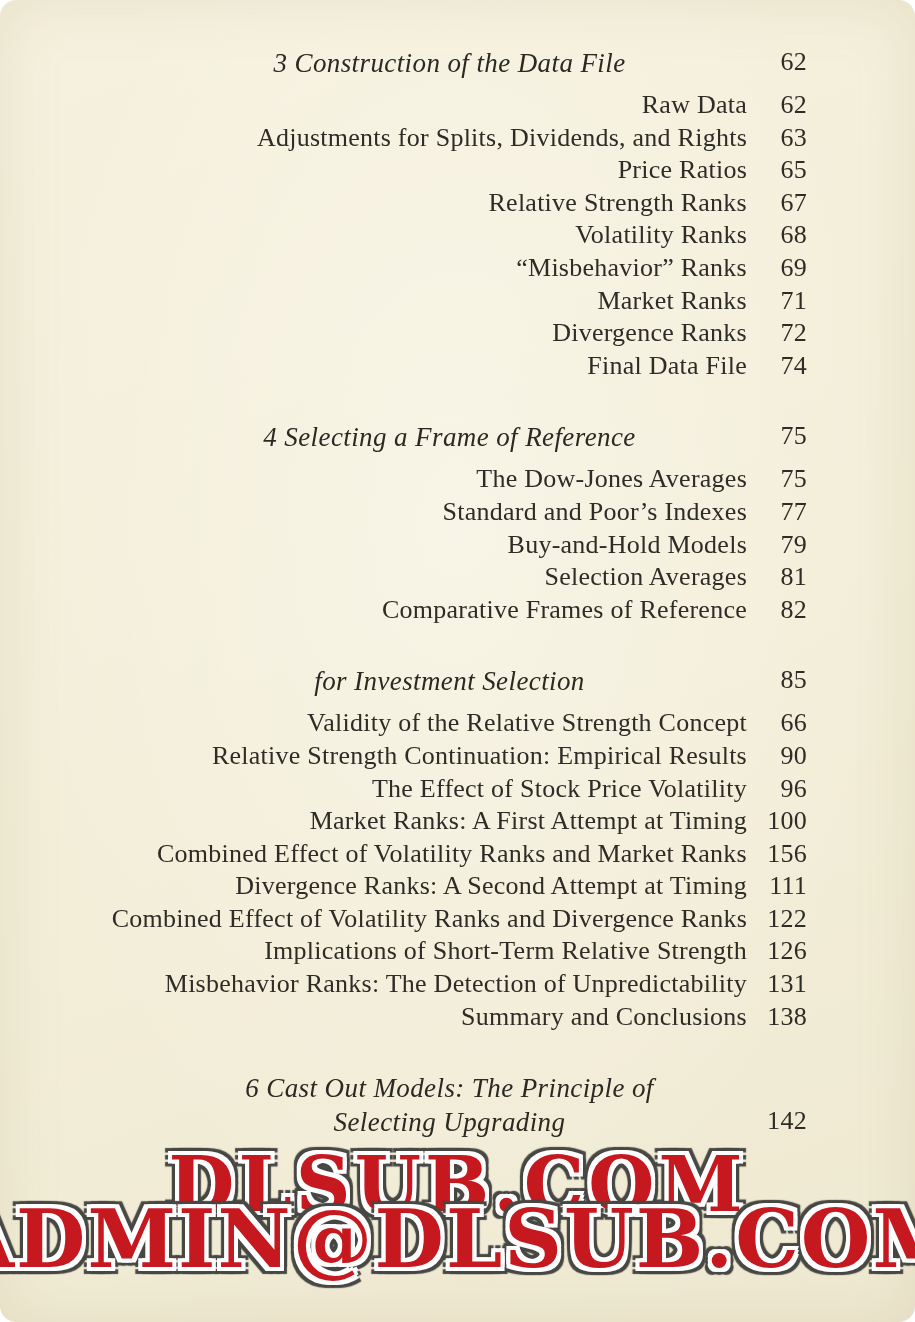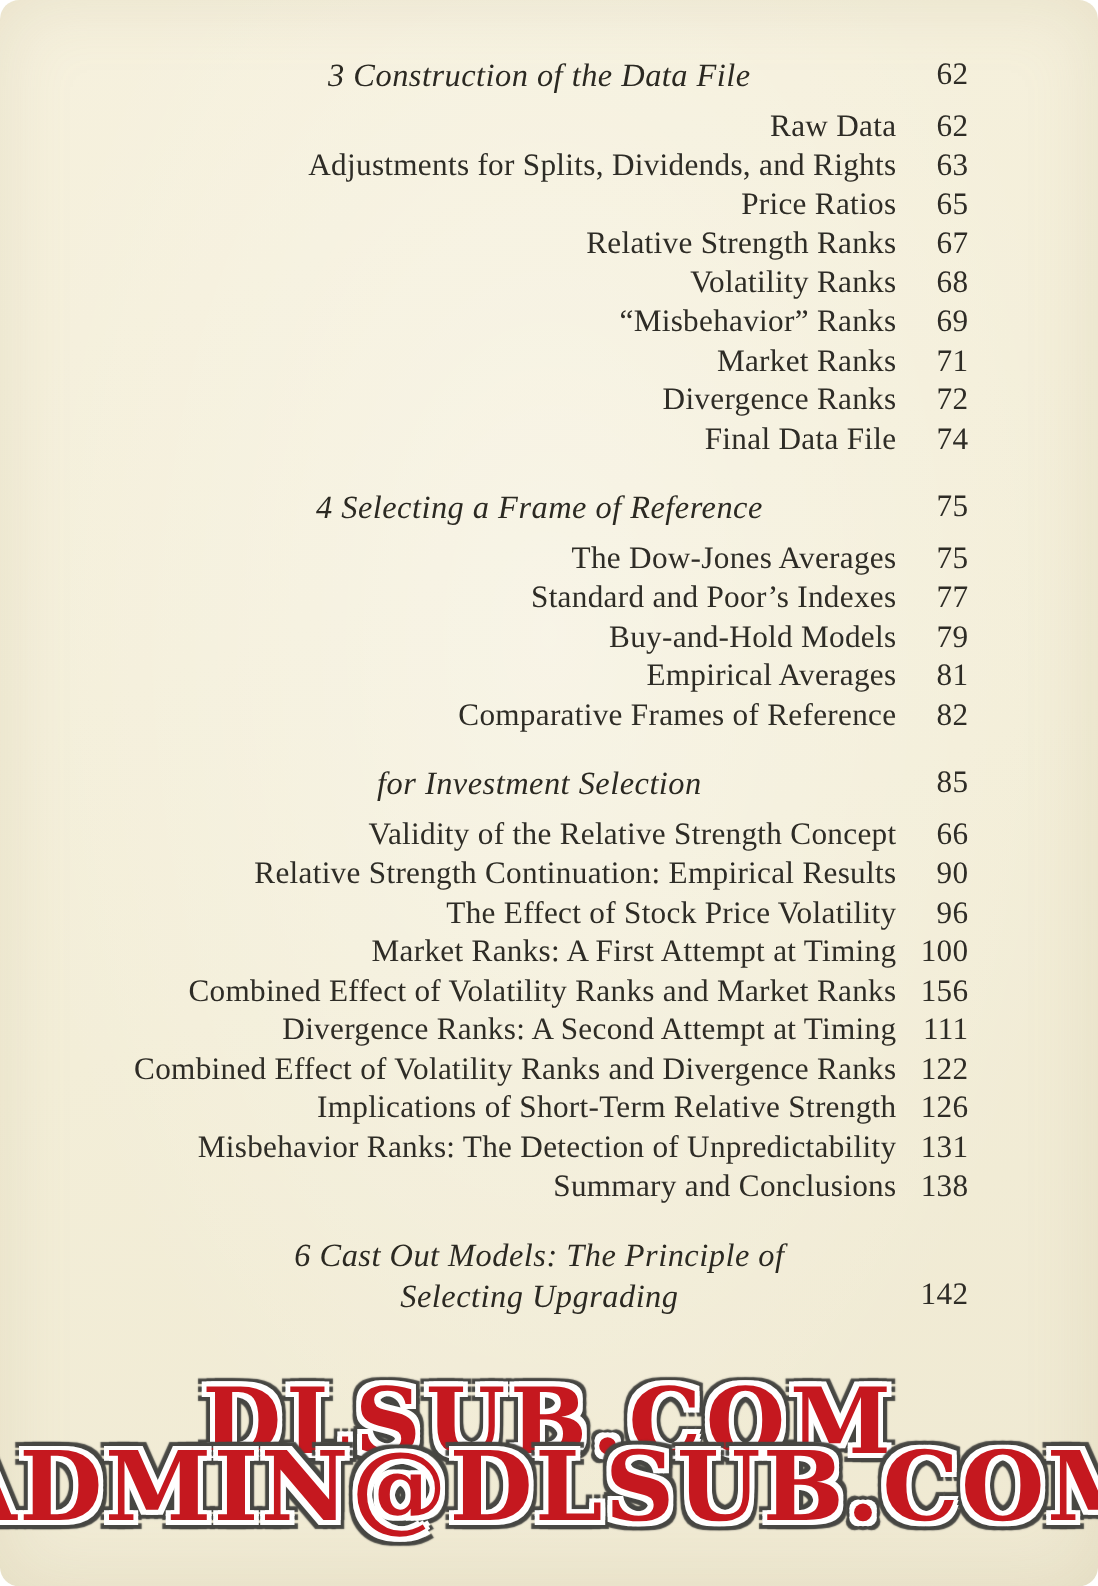--- a/index.html
+++ b/index.html
@@ -23,21 +23,21 @@
     border-radius: 16px;
     box-shadow: inset 0 0 60px rgba(170,155,110,0.18);
     overflow: hidden;
   }
   .toc-content {
     position: relative;
     padding: 46px 108px 0 92px;
     color: #2e2c26;
   }
   .chapter {
-    margin-top: 24px;
+    margin-top: 38px;
   }
   .chapter:first-child {
     margin-top: 0;
   }
   .chapter-head {
     position: relative;
     margin-bottom: 9px;
   }
   .chapter-title {
     text-align: center;
@@ -164,21 +164,21 @@
         </div>
         <div class="entry">
           <span class="entry-label">Standard and Poor’s Indexes</span>
           <span class="entry-page">77</span>
         </div>
         <div class="entry">
           <span class="entry-label">Buy-and-Hold Models</span>
           <span class="entry-page">79</span>
         </div>
         <div class="entry">
-          <span class="entry-label">Empirical Averages</span>
+          <span class="entry-label">Selection Averages</span>
           <span class="entry-page">81</span>
         </div>
         <div class="entry">
           <span class="entry-label">Comparative Frames of Reference</span>
           <span class="entry-page">82</span>
         </div>
       </div>
       <div class="chapter">
         <div class="chapter-head">
           <div class="chapter-title">

